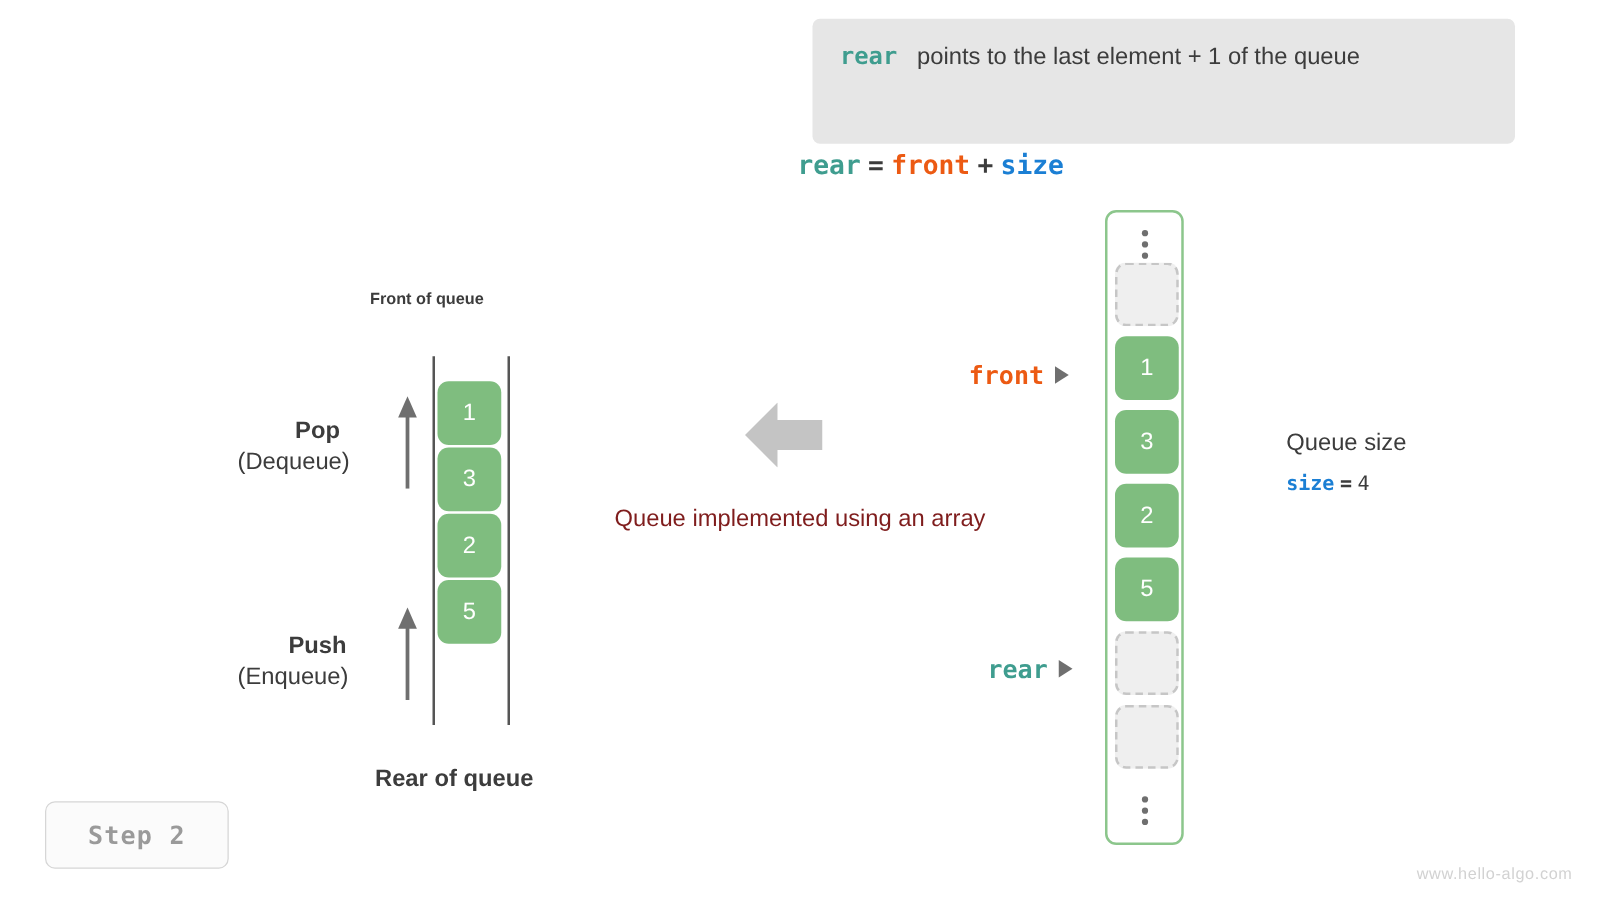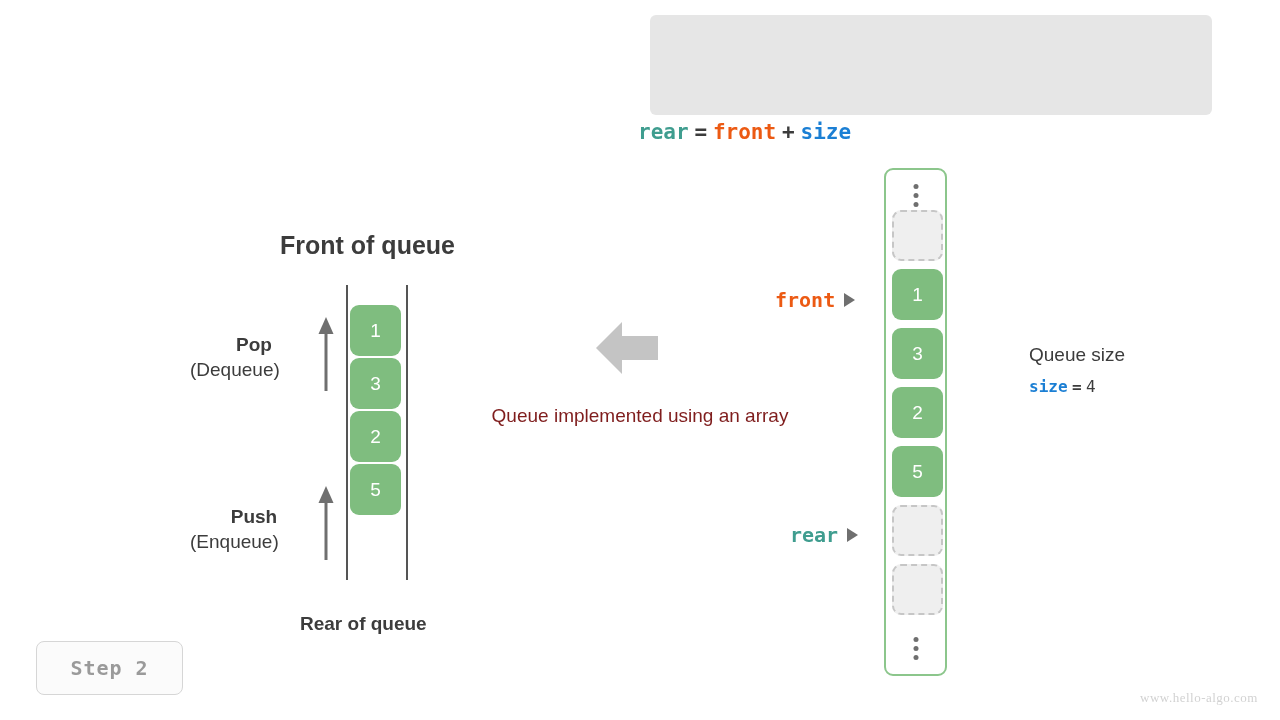--- a/index.html
+++ b/index.html
@@ -51,23 +51,23 @@
   }
   #formula .op {
     font-family: "DejaVu Sans Mono", "Liberation Mono", monospace;
     font-weight: bold;
     color: #3c3c3c;
   }
 
   
   #front-of-queue-label {
     position: absolute;
-    left: 280px;
+    left: 296px;
     top: 231px;
-    font-size: 25px;
+    font-size: 13px;
     font-weight: bold;
     color: #3c3c3c;
     white-space: nowrap;
   }
   #rear-of-queue-label {
     position: absolute;
     left: 300px;
     top: 613px;
     font-size: 19px;
     font-weight: bold;
@@ -248,30 +248,34 @@
     font-size: 20px;
     color: #9a9a9a;
     letter-spacing: 1px;
   }
 
   
   #watermark {
     position: absolute;
     right: 22px;
     bottom: 14px;
-    font-family: Liberation Serif, serif;
+    font-family: Liberation Sans, sans-serif;
     font-size: 13px;
     color: #d2d2d2;
     letter-spacing: 0.5px;
   }
 </style>
 </head>
 <body>
 
 <div id="legend-box">
+  <div class="legend-line">
+    <span class="mono kw-rear">rear</span>
+    &nbsp;&nbsp;<span>points to the last element + 1 of the queue</span>
+  </div>
 </div>
 
 <div id="formula">
   <span class="mono kw-rear">rear</span>
   <span class="op">=</span>
   <span class="mono kw-front">front</span>
   <span class="op">+</span>
   <span class="mono kw-size">size</span>
 </div>
 

